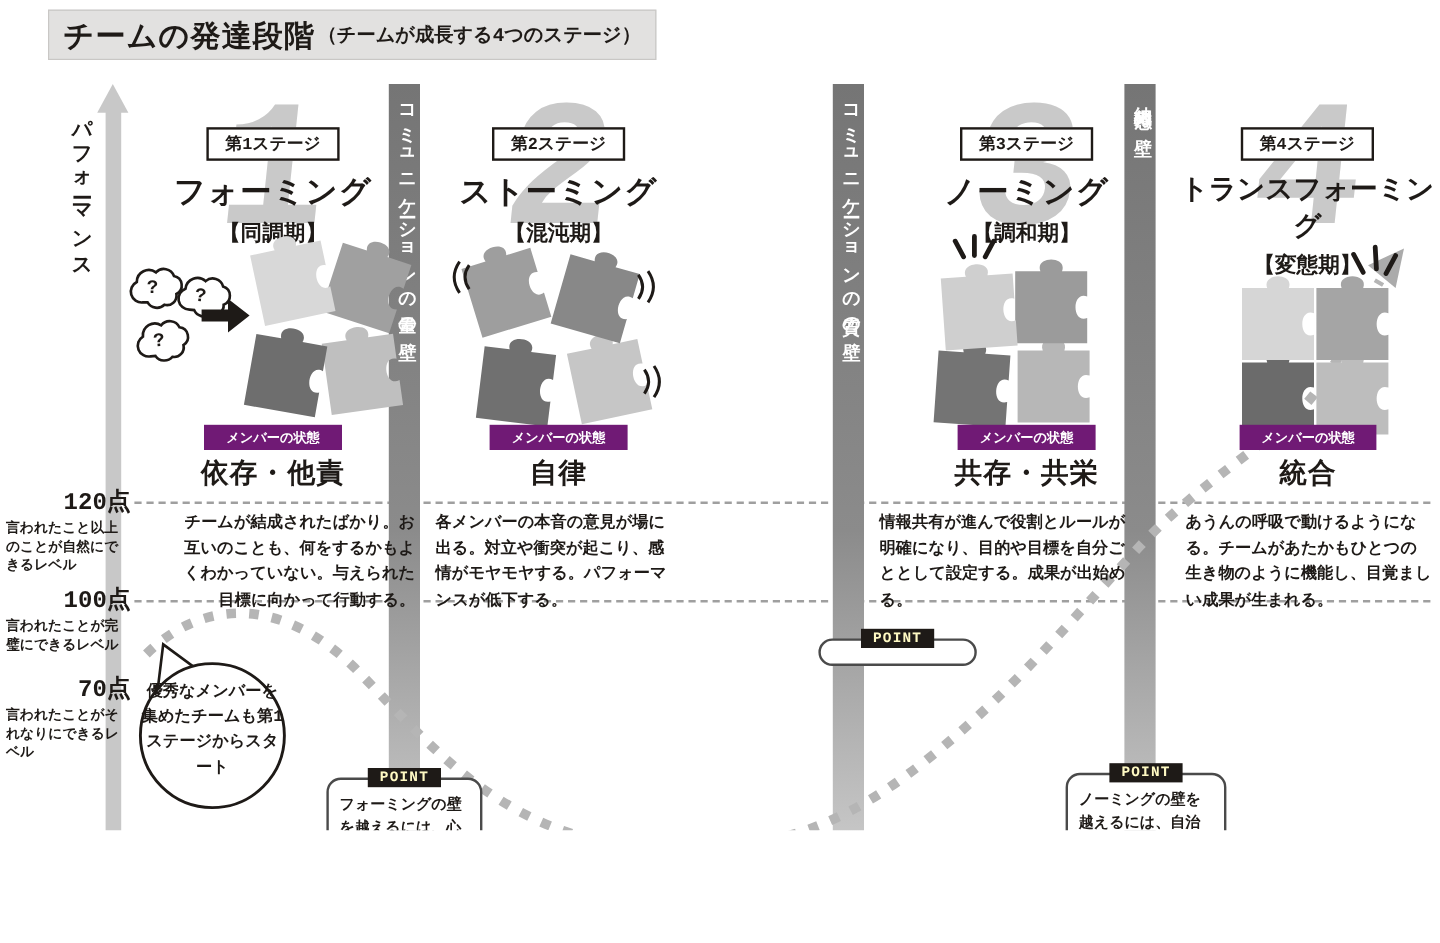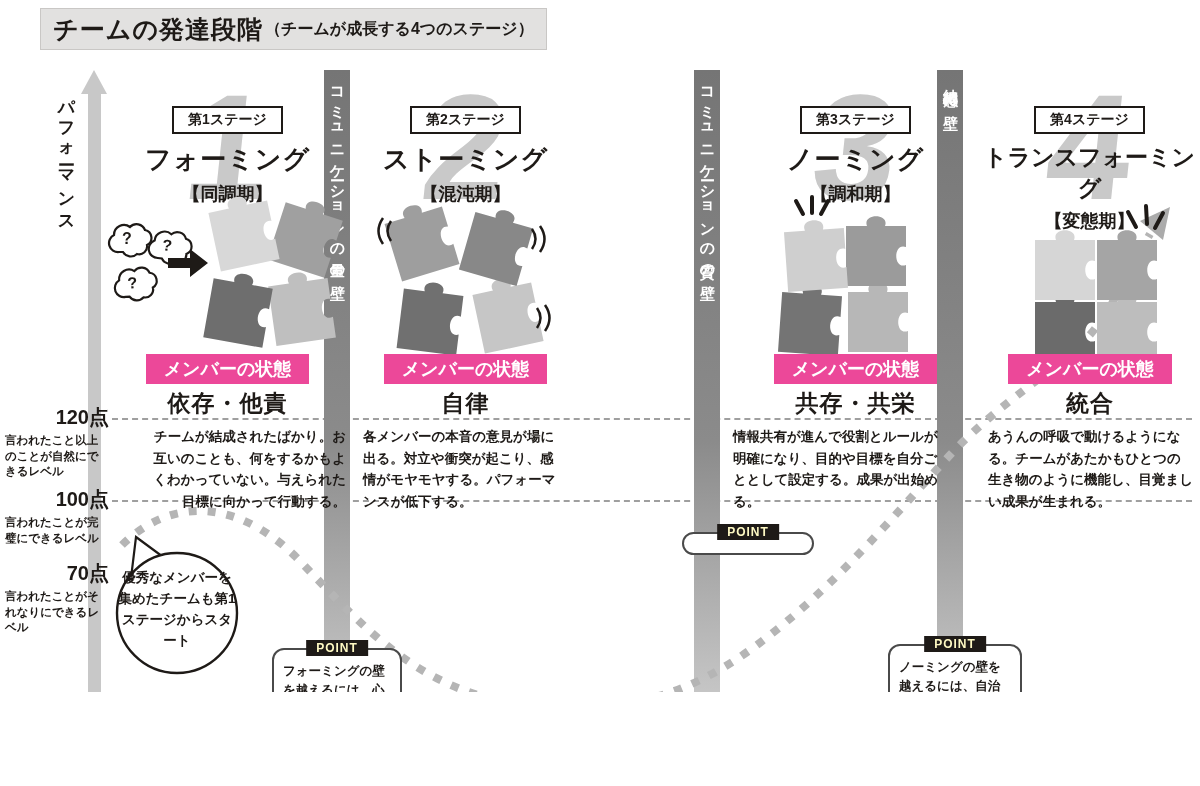--- a/index.html
+++ b/index.html
@@ -1,17 +1,17 @@
 <!DOCTYPE html>
 <html><head>
 <meta charset="utf-8">
 <style>
   html,body{margin:0;padding:0;background:#fff;}
   body{font-family:"Liberation Sans","DejaVu Sans",sans-serif;color:#1e1a17;}
-  #canvas{position:relative;width:1200px;height:692px;background:#fff;overflow:hidden;}
+  #canvas{position:relative;width:1200px;height:692px;background:#fff;overflow:hidden;font-family:Liberation Mono, monospace;}
 
   
   .title-box{position:absolute;left:40px;top:8px;width:505px;height:40px;background:#e2e1e0;
     border:1px solid #c9c7c5;display:flex;align-items:center;justify-content:center;gap:2px;}
   .title-main{font-size:25px;font-weight:bold;letter-spacing:1px;}
   .title-sub{font-size:16px;font-weight:bold;letter-spacing:0px;}
 
   
   .axis-line{position:absolute;left:88px;top:90px;width:13px;height:666px;background:#c8c8c8;}
   .axis-head{position:absolute;left:81px;top:70px;width:0;height:0;
@@ -37,21 +37,21 @@
   .big-num{position:absolute;left:0;right:0;top:8px;font-size:150px;line-height:1;
     font-weight:bold;color:#c9c9c9;transform:skewX(-6deg);z-index:0;}
   .badge{position:relative;z-index:1;display:inline-block;background:#fff;border:2px solid #1e1a17;
     font-size:14px;font-weight:bold;padding:3px 14px;margin-top:42px;}
   .stage-name{position:relative;z-index:1;font-size:26px;font-weight:bold;margin-top:8px;letter-spacing:1px;}
   .stage-name.small{font-size:23px;letter-spacing:0;}
   .stage-period{position:relative;z-index:1;font-size:18px;font-weight:bold;margin-top:5px;}
 
   
   .mstate{position:absolute;top:354px;text-align:center;z-index:5;}
-  .mstate .mlabel{display:inline-block;background:#ec4899;color:#fff;font-size:18px;
+  .mstate .mlabel{display:inline-block;background:#701a75;color:#fff;font-size:11px;
     font-weight:bold;padding:3px 18px;}
   .mstate .mname{font-size:23px;font-weight:bold;margin-top:4px;letter-spacing:1px;}
 
   
   .sdesc{position:absolute;top:426px;font-size:13.5px;line-height:1.6;font-weight:bold;
     text-align:left;z-index:5;}
 
   
   .point-box{position:absolute;background:#fff;border:2px solid #4a4a4a;border-radius:12px;
     padding:12px 9px 7px 9px;z-index:6;}

